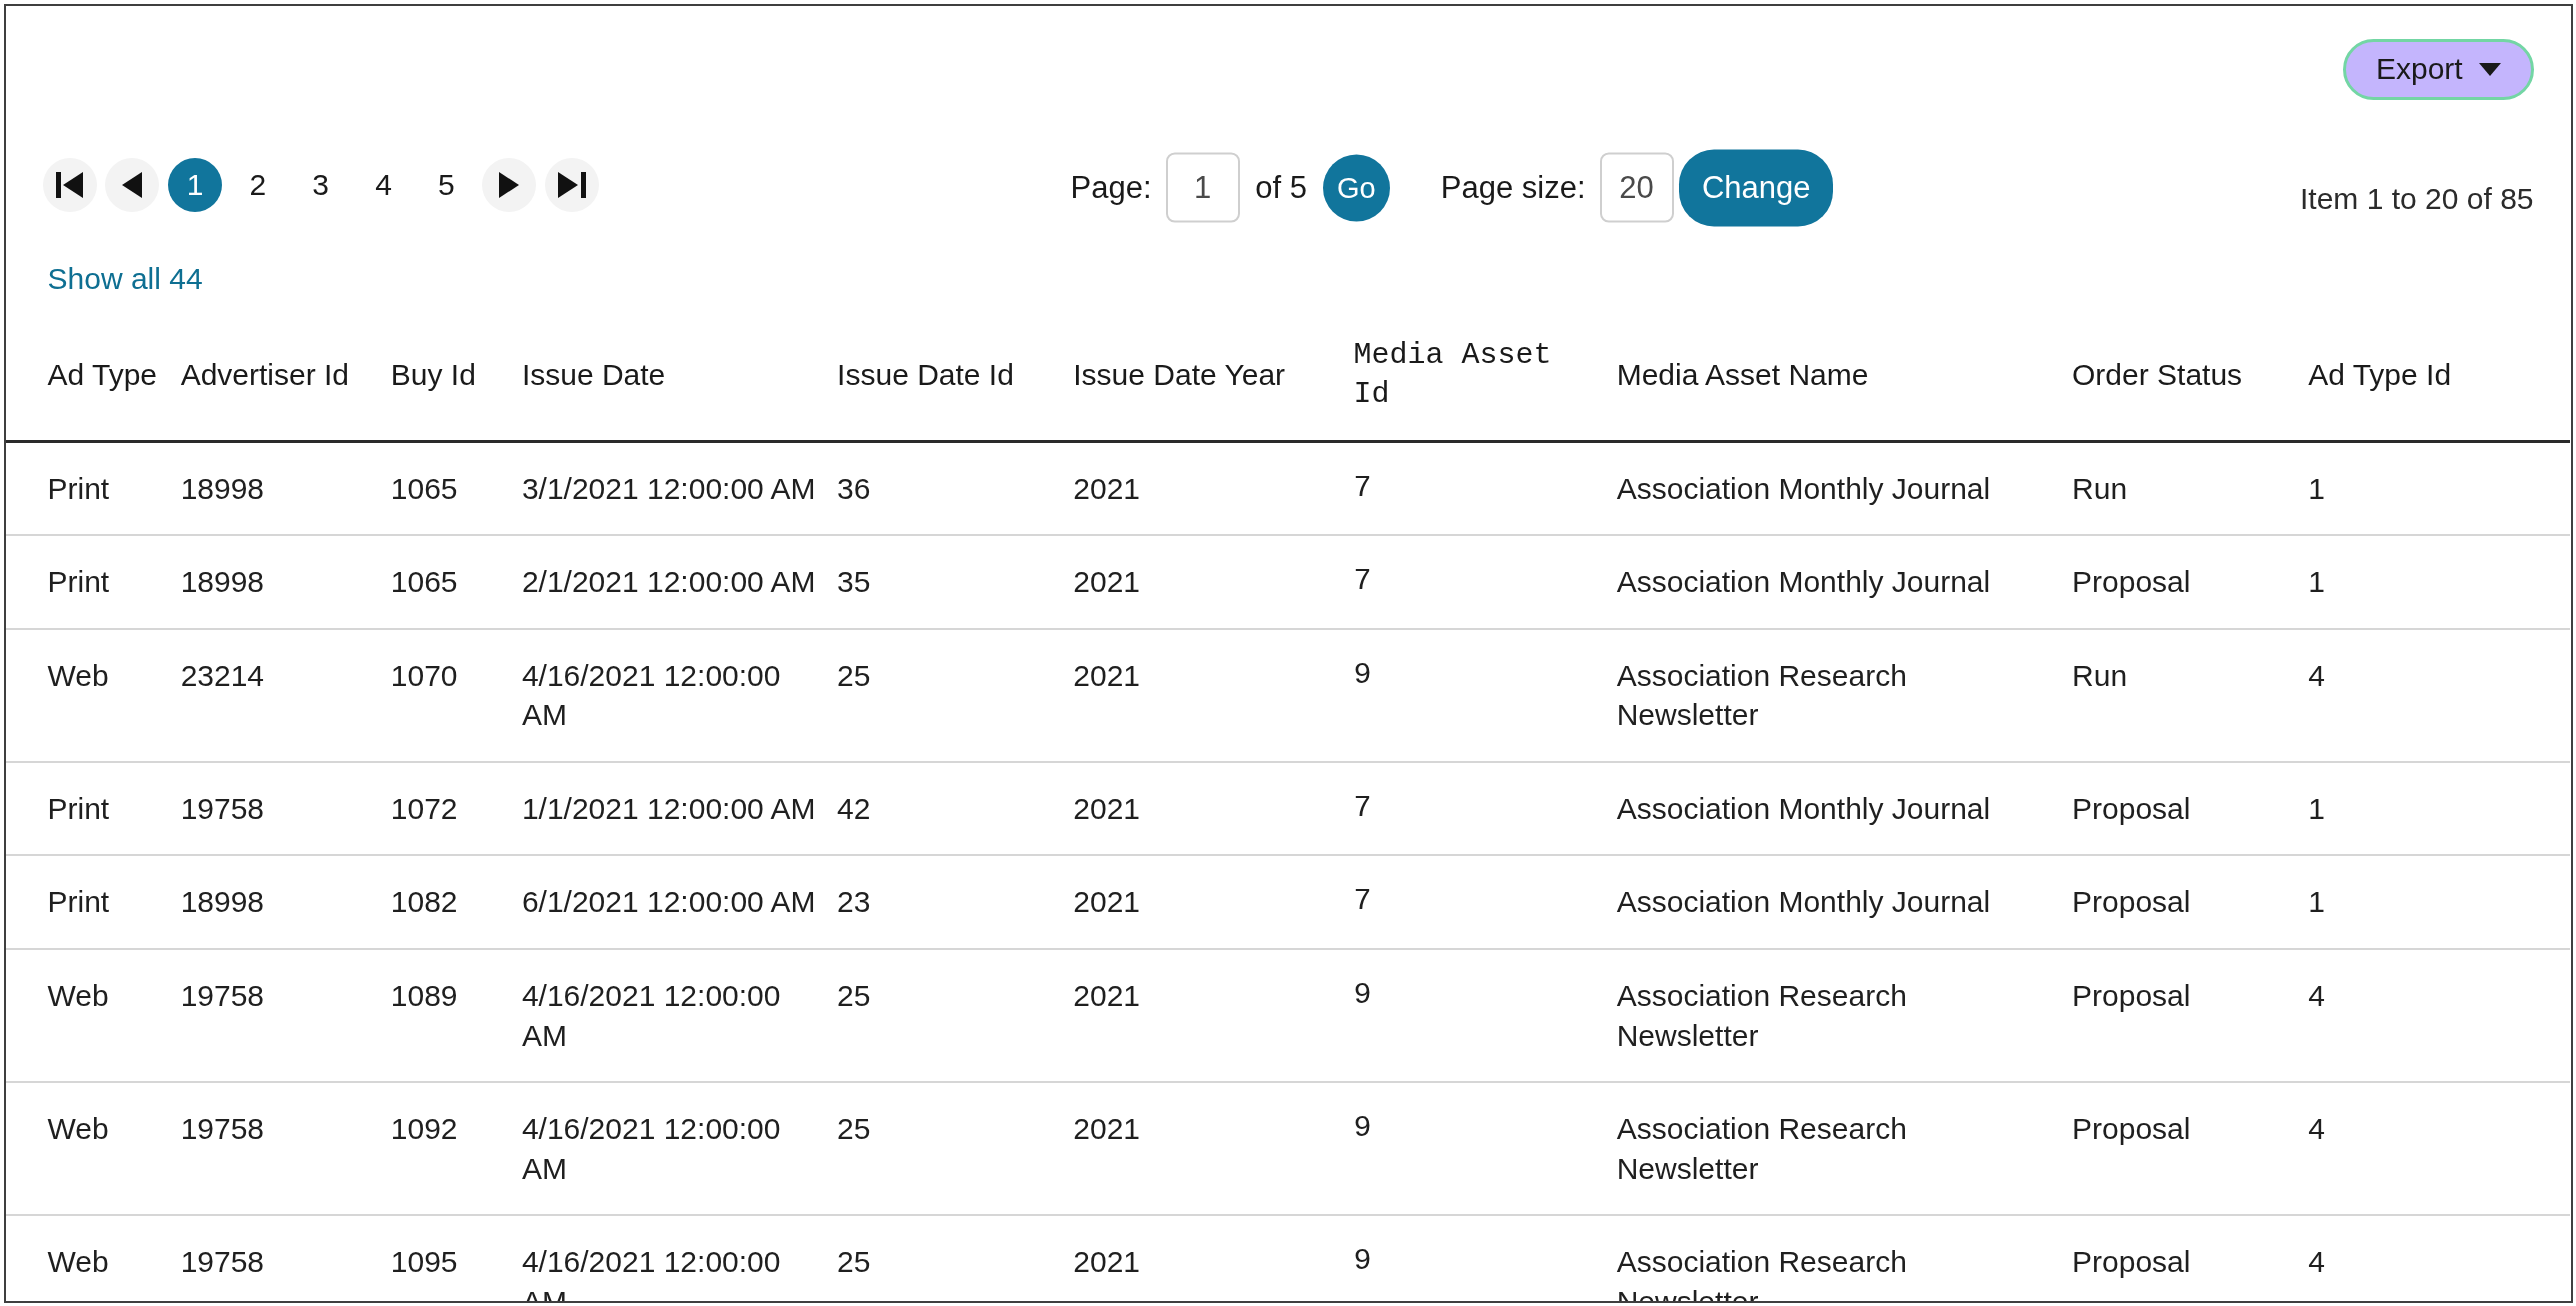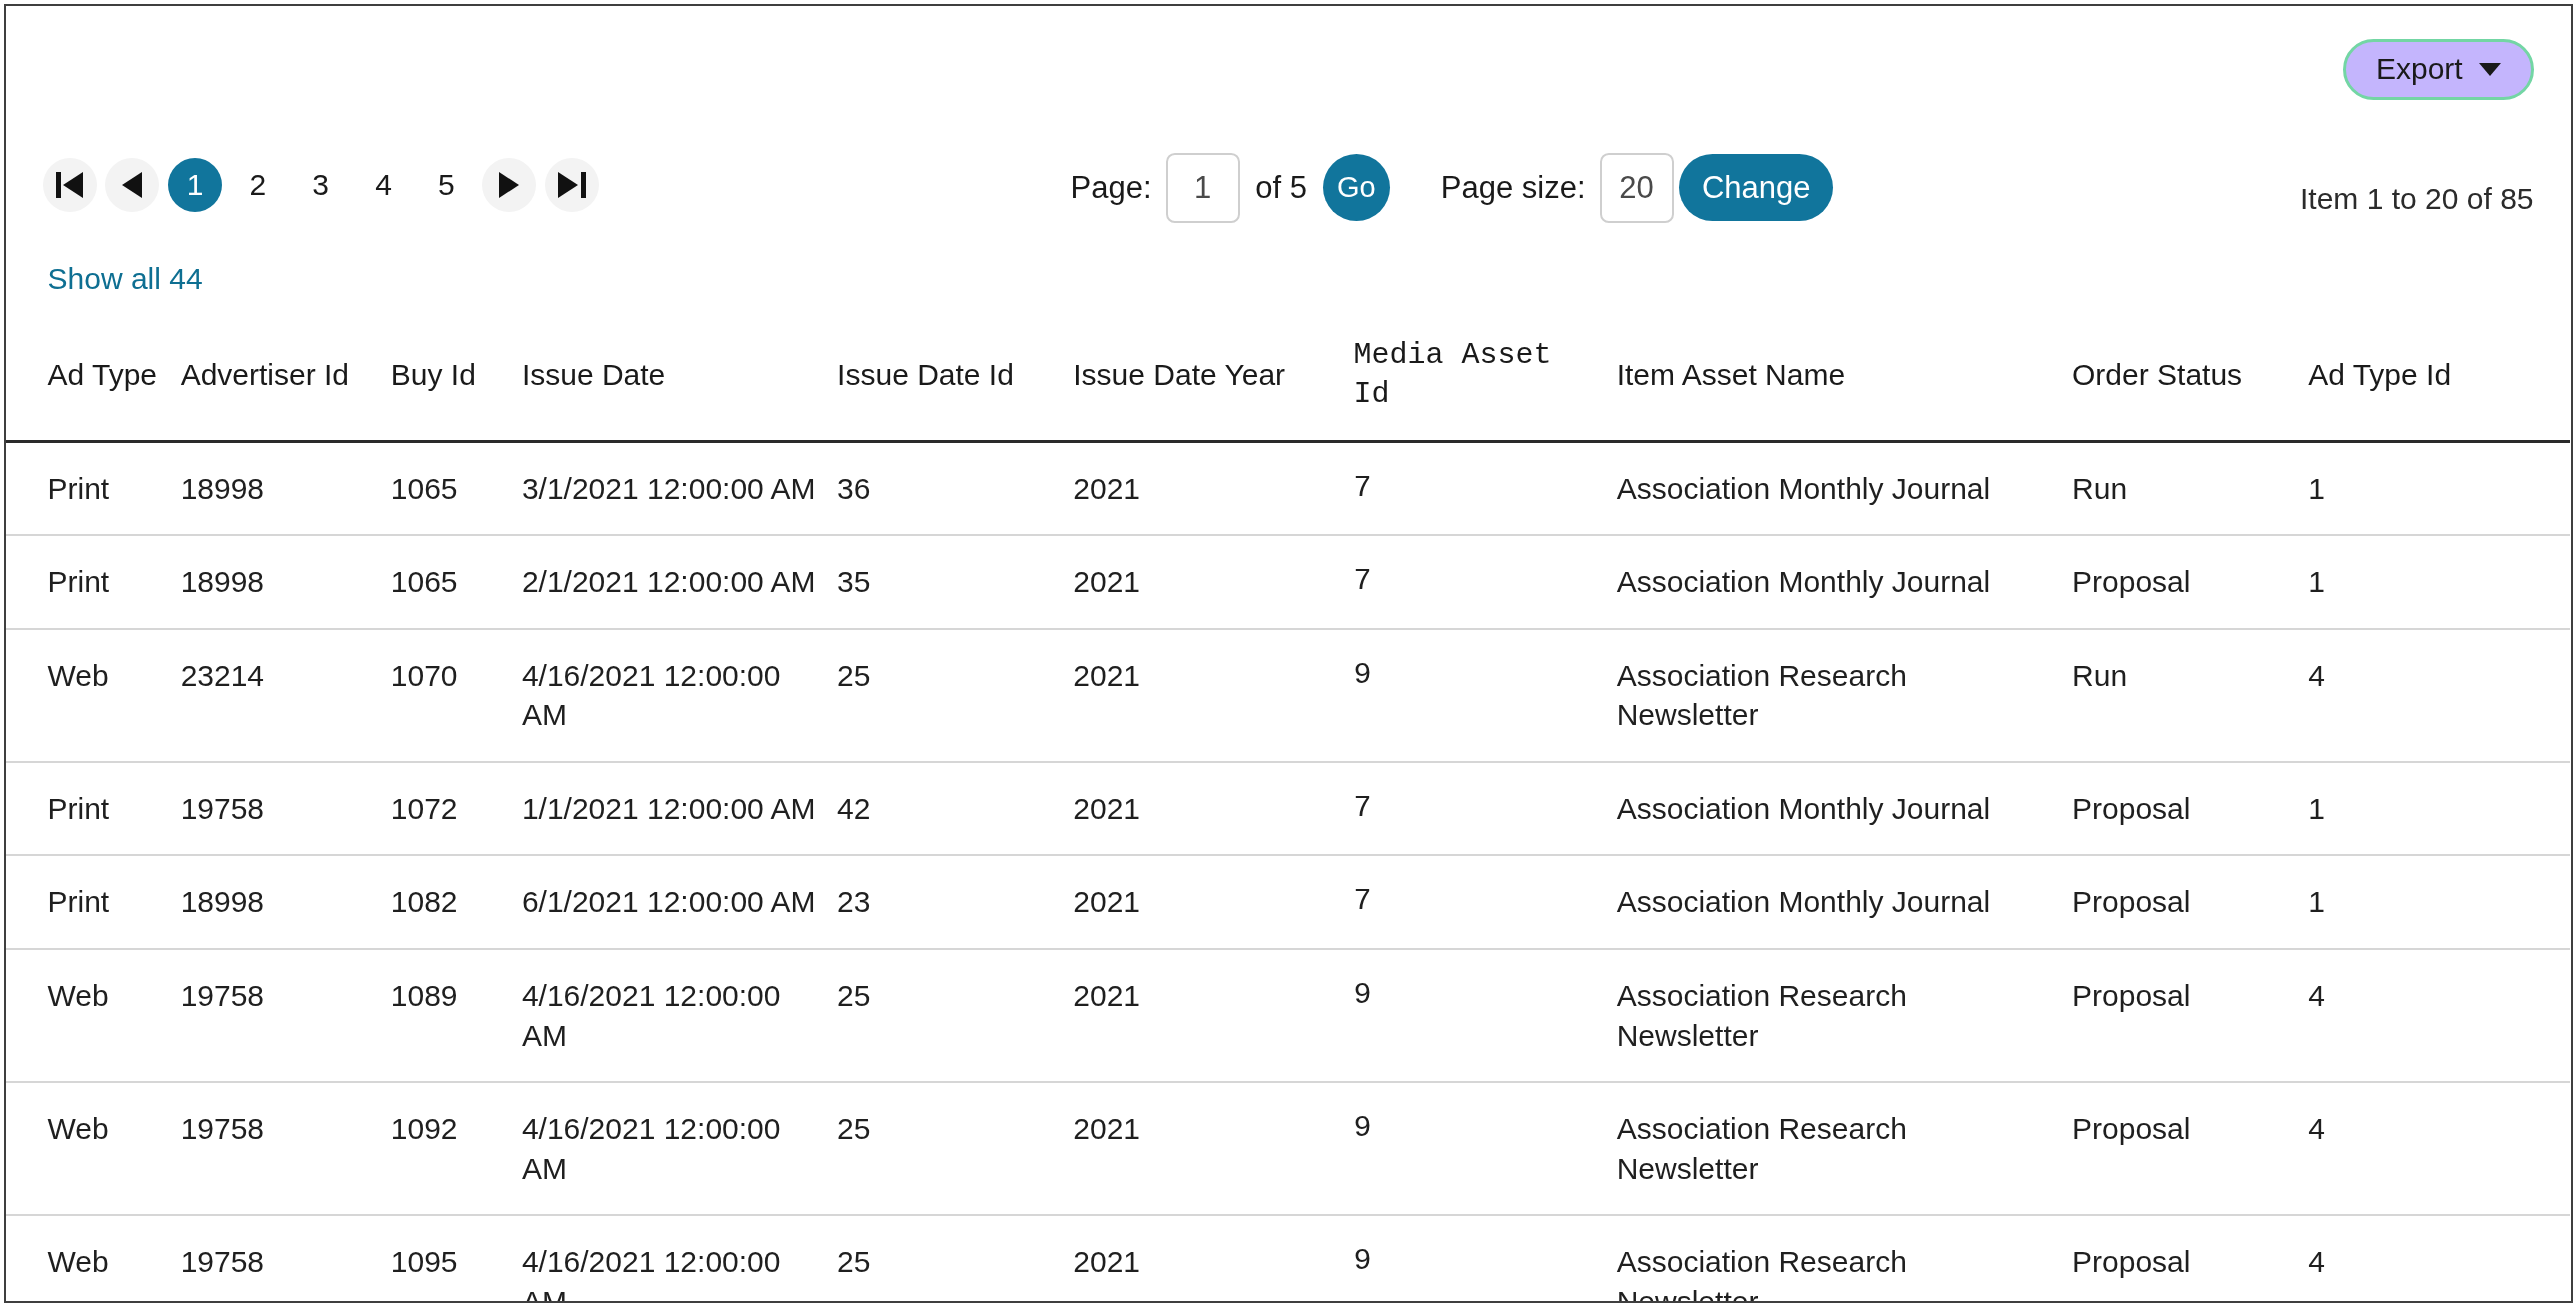--- a/index.html
+++ b/index.html
@@ -176,21 +176,21 @@
     color: #ffffff;
     border: none;
     font-size: 29px;
     cursor: pointer;
     font-family: "Liberation Sans", sans-serif;
     display: flex; align-items: center; justify-content: center;
     flex: none;
   }
   .pc-gap { width: 51px; }
   .change-btn {
-    height: 67px;
+    height: 77px;
     padding: 0 23px;
     border-radius: 35px;
     background: #11759c;
     color: #ffffff;
     border: none;
     font-size: 31px;
     cursor: pointer;
     font-family: "Liberation Sans", sans-serif;
     margin-left: 5.3px;
   }
@@ -301,21 +301,21 @@
     <table class="grid">
       <thead>
         <tr>
           <th class="c0">Ad Type</th>
           <th class="c1">Advertiser Id</th>
           <th class="c2">Buy Id</th>
           <th class="c3">Issue Date</th>
           <th class="c4">Issue Date Id</th>
           <th class="c5">Issue Date Year</th>
           <th class="c6">Media Asset Id</th>
-          <th class="c7">Item Asset Name</th>
+          <th class="c7">Media Asset Name</th>
           <th class="c8">Order Status</th>
           <th class="c9">Ad Type Id</th>
         </tr>
       </thead>
       <tbody id="tbody">
           <tr>
             <td class="c0">Print</td>
             <td class="c1">18998</td>
             <td class="c2">1065</td>
             <td class="c3">3/1/2021 12:00:00 AM</td>

